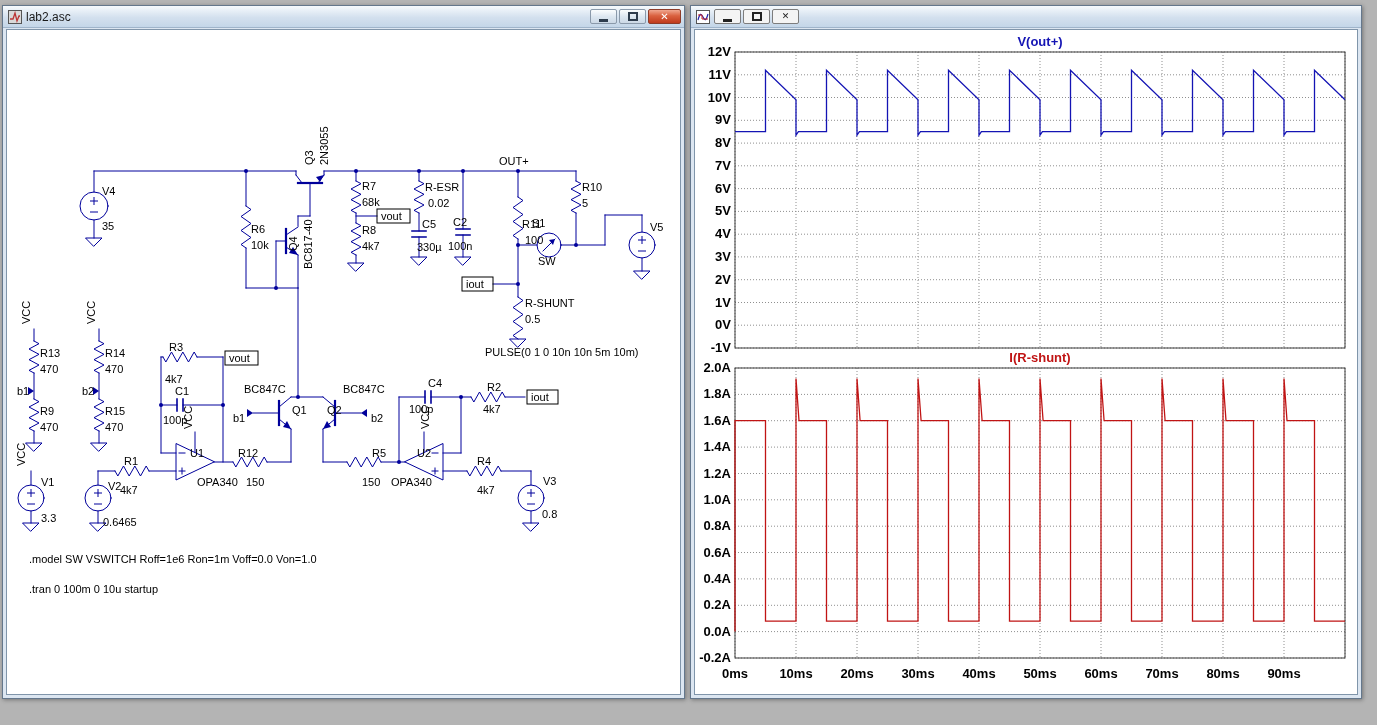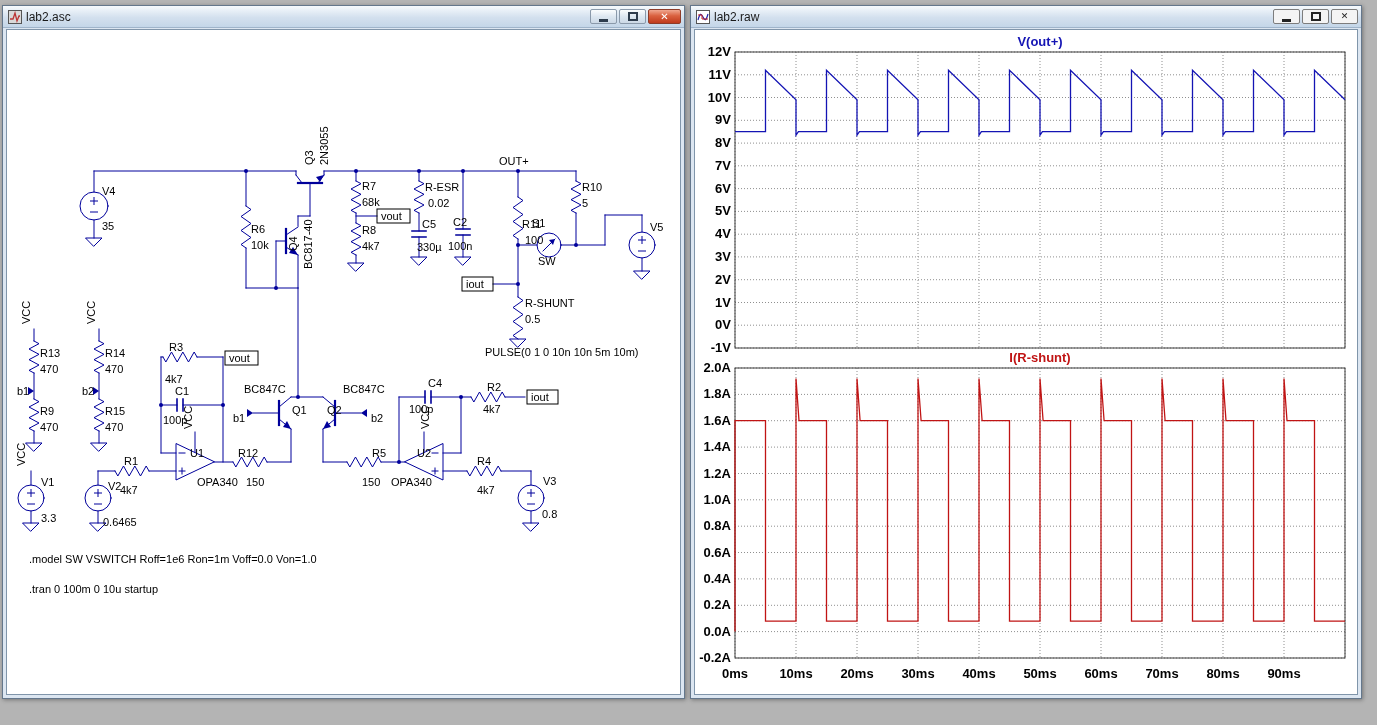--- a/index.html
+++ b/index.html
@@ -201,21 +201,20 @@
 
 <section class="window" style="left:690px;top:5px;width:672px;height:694px">
   <header class="titlebar">
     <span style="display:flex">
       <svg width="14" height="14" viewBox="0 0 14 14">
           <rect x="0.5" y="0.5" width="13" height="13" fill="#fff" stroke="#555"></rect>
           <path d="M2 10 C4 3 5 3 7 7 S10 11 12 4" stroke="#22a" stroke-width="1.2" fill="none"></path>
           <path d="M2 5 L6 5 L6 9 L12 9" stroke="#c22" stroke-width="1" fill="none"></path>
         </svg>
     </span>
-    <span class="title">lab2.raw</span>
     <span class="controls">
       <span class="btn plain">
           <span class="g-min"></span>
         </span>
       <span class="btn plain">
           <span class="g-max"></span>
         </span>
       <span class="btn plain">✕</span>
     </span>
   </header>

